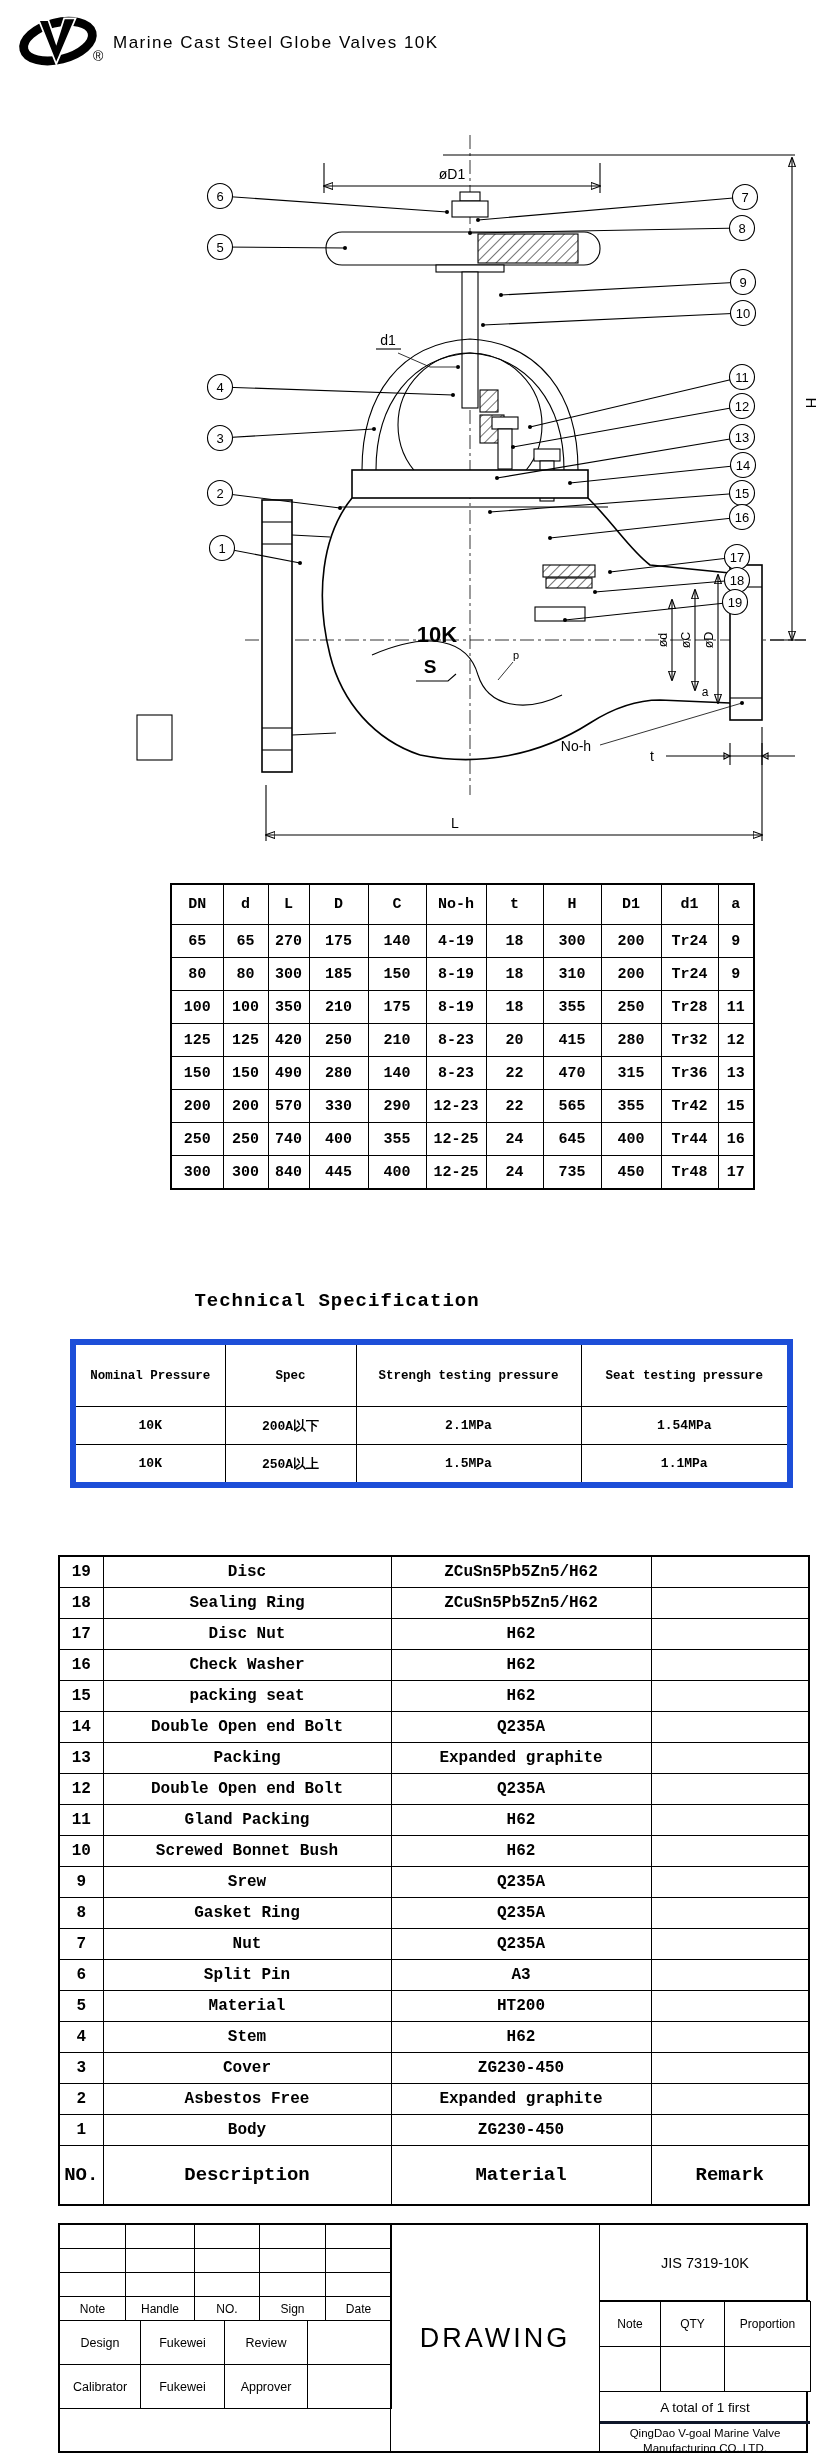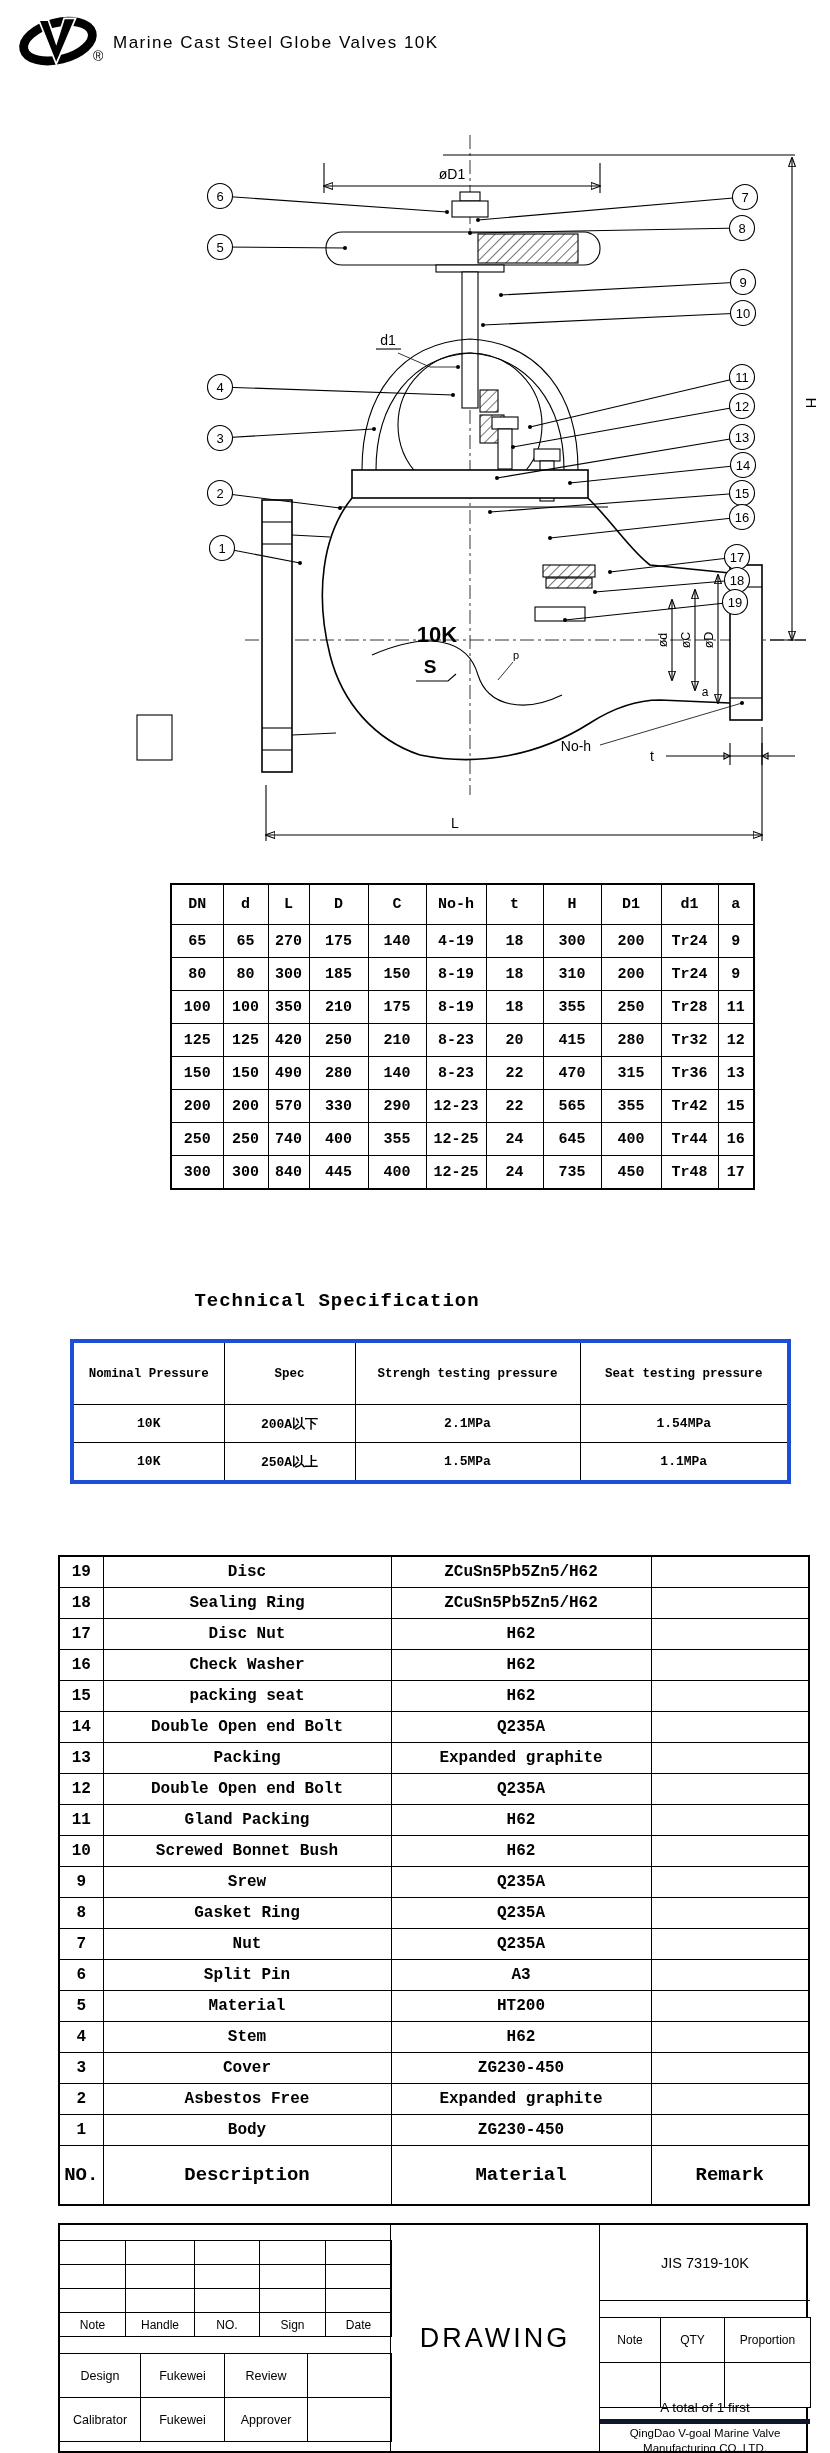--- a/index.html
+++ b/index.html
@@ -12,47 +12,47 @@
   
   table{border-collapse:collapse;position:absolute;table-layout:fixed;background:#fff;}
   td,th{border:1px solid #000;text-align:center;vertical-align:middle;
         overflow:hidden;white-space:nowrap;padding:0;font-weight:bold;}
   .dim{left:170px;top:883px;width:583px;border:2px solid #000;
        font-family:"Liberation Mono",monospace;}
   .dim th{height:39px;font-size:15px;}
   .dim td{height:32px;font-size:15px;}
   .spec-title{position:absolute;left:0;top:1290px;width:674px;text-align:center;
        font:bold 19px "Liberation Mono",monospace;letter-spacing:1px;}
-  .spec{left:70px;top:1339px;width:717px;border:4px solid #1d4ed8;
+  .spec{left:70px;top:1339px;width:717px;border:6px solid #1d4ed8;
        font-family:"Liberation Mono",monospace;}
   .spec th{height:61px;font-size:12.5px;}
   .spec td{height:37px;font-size:13px;}
   .parts{left:58px;top:1555px;width:750px;border:2px solid #000;
        font-family:"Liberation Mono",monospace;}
   .parts td{height:30px;font-size:16px;}
   .parts .pfoot td{height:58px;font-size:19px;}
   
   .tblock{position:absolute;left:58px;top:2223px;width:750px;height:230px;
         border:2px solid #000;box-sizing:border-box;font-size:12px;}
-  .tblock table{font-family:"Liberation Sans",sans-serif;margin-top:16px;}
+  .tblock table{font-family:"Liberation Sans",sans-serif;}
   .tblock td{font-weight:normal;font-size:12px;}
   .grid5{left:-1px;top:-1px;width:332px;}
   .grid5 td{height:23px;}
-  .staff{left:-1px;top:112px;width:332px;}
+  .staff{left:-1px;top:95px;width:332px;}
   .staff td{height:43px;font-size:12.5px;}
   .draw-area{position:absolute;left:330px;top:0;width:210px;height:100%;
         border-left:1px solid #000;border-right:1px solid #000;box-sizing:border-box;
         display:flex;align-items:center;justify-content:center;
         font-size:27px;letter-spacing:3px;}
   .jis{position:absolute;left:540px;top:0;width:210px;height:76px;box-sizing:border-box;
         border-bottom:1px solid #000;line-height:76px;text-align:center;font-size:14.5px;}
   .qty{left:539px;top:76px;width:211px;}
   .qty td{height:44px;font-size:12px;}
   .total{position:absolute;left:540px;top:166px;width:210px;height:33px;box-sizing:border-box;
-        border-bottom:5px solid #0f172a;line-height:33px;text-align:center;font-size:13.5px;}
+        border-bottom:3px solid #0f172a;line-height:33px;text-align:center;font-size:13.5px;}
   .company{position:absolute;left:540px;top:199px;width:210px;text-align:center;
         font-size:11.5px;line-height:15px;padding-top:2px;}
   
   .valve{position:absolute;left:0;top:95px;}
   .valve line,.valve path,.valve rect,.valve circle,.valve polyline
         {stroke:#000;fill:none;stroke-width:1.1px;}
   .valve .thk{stroke-width:1.6px;}
   .valve .fw{fill:#fff;}
   .valve .cl{stroke-dasharray:14 4 3 4;stroke-width:0.8px;}
   .valve .ldr{stroke-width:0.8px;}

